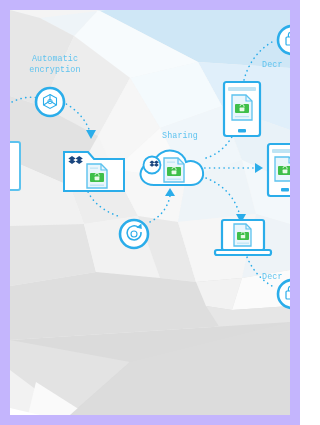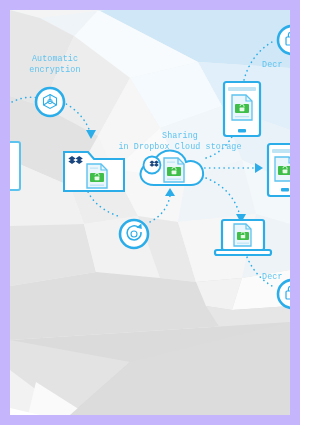--- a/index.html
+++ b/index.html
@@ -224,21 +224,20 @@
     </g>
   </svg>
 
   <div class="lbl" style="left:0;top:44px;width:90px;">
     <div>Automatic</div>
     <div>encryption</div>
   </div>
 
   <div class="lbl" style="left:80px;top:105px;width:180px;margin-top:16px;">
     <div>Sharing</div>
-    <div>in Dropbox Cloud storage</div>
   </div>
 
 
   <div class="lbl" style="left:252px;top:50px;width:40px;text-align:left;">
     <div>Decr</div>
   </div>
 
   <div class="lbl" style="left:252px;top:262px;width:40px;text-align:left;">
     <div>Decr</div>
   </div>

